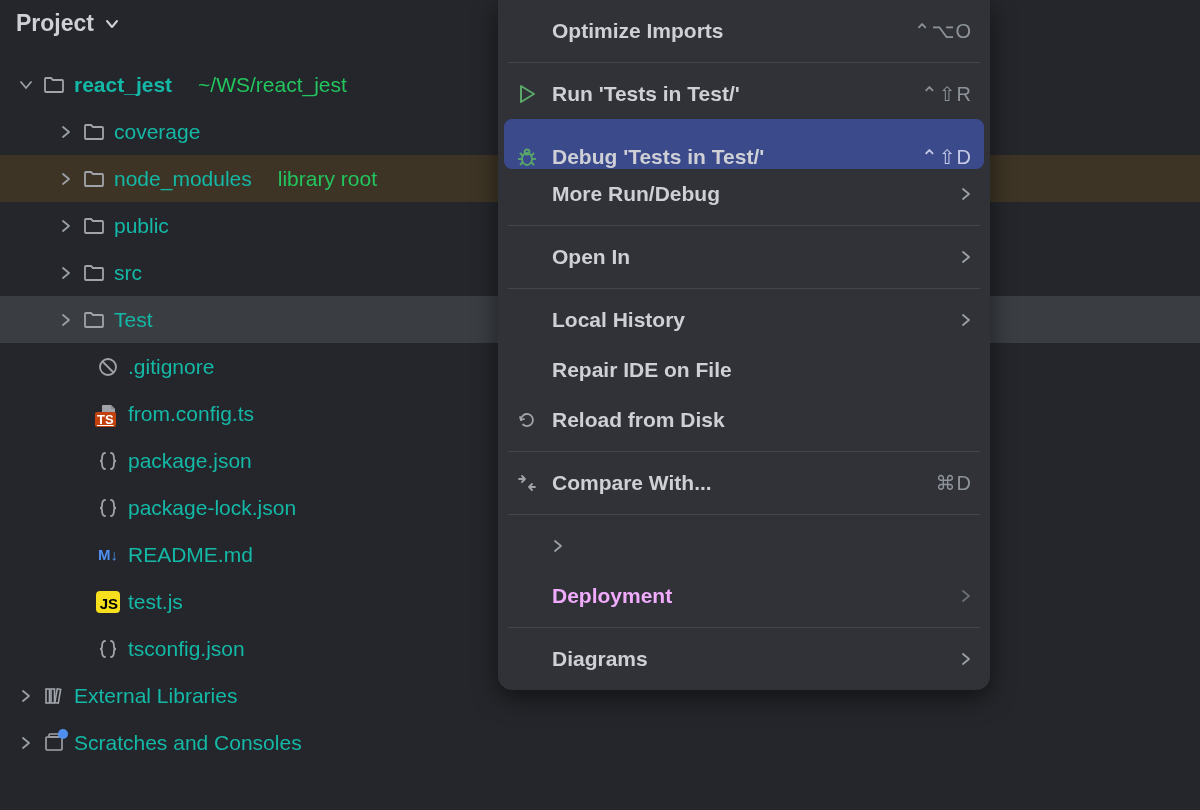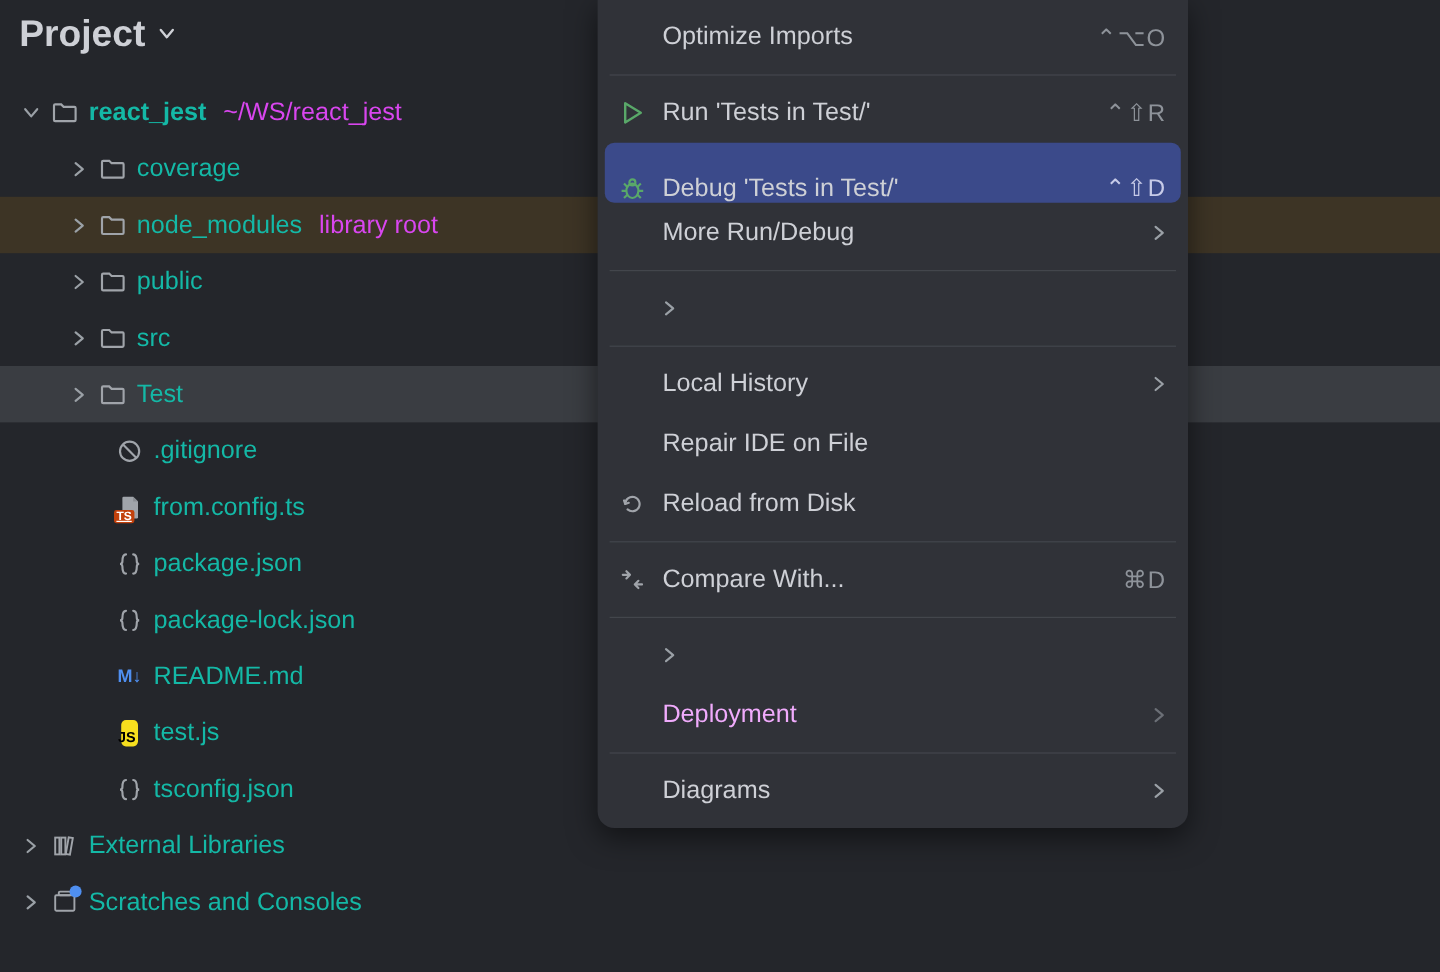--- a/index.html
+++ b/index.html
@@ -16,21 +16,21 @@
 
   
   .header {
     display: flex;
     align-items: center;
     padding: 10px 16px 14px 16px;
     gap: 10px;
   }
   .header-title {
     font-weight: 600;
-    font-size: 31px;
+    font-size: 23px;
   }
 
   
   .tree {
     padding-top: 10px;
   }
   .tree-row {
     display: flex;
     align-items: center;
     height: 47px;
@@ -54,21 +54,21 @@
   .icon {
     width: 24px;
     height: 24px;
     display: inline-flex;
     align-items: center;
     justify-content: center;
   }
 
   .label { color: #14b8a6; }
   .label.bold { font-weight: 700; }
-  .label.inline-muted { color: #d946ef; margin-left: 6px; }
+  .label.inline-muted { color: #22c55e; margin-left: 18px; }
 
   
   .context-menu {
     position: absolute;
     top: 0;
     left: 498px;
     width: 492px;
     background: #303238;
     border-radius: 0 0 14px 14px;
     box-shadow: 0 8px 24px rgba(0,0,0,0.5);
@@ -87,20 +87,21 @@
   .menu-item.disabled .menu-label { color: #f0abfc; }
   .menu-icon-slot {
     width: 30px;
     display: inline-flex;
     justify-content: center;
     align-items: center;
   }
   .menu-label {
     flex: 1;
     color: #ced0d6;
+    font-weight: bold;
   }
   .menu-shortcut {
     color: #8e939a;
     font-size: 20px;
     letter-spacing: 1px;
   }
   .menu-item.selected .menu-shortcut { color: #c7cbe8; }
   .menu-chevron {
     color: #9aa0a6;
   }
@@ -108,24 +109,24 @@
     height: 1px;
     background: #43464c;
     margin: 6px 4px;
   }
 
   
   svg { display: block; }
 
   .folder-svg { stroke: #a0a4aa; fill: none; stroke-width: 1.8; }
   .js-badge {
-    width: 14px; height: 22px;
+    width: 24px; height: 22px;
     background: #f7df1e;
     color: #000;
-    font-size: 12px;
+    font-size: 15px;
     font-weight: 800;
     border-radius: 4px;
     display:flex; align-items:flex-end; justify-content:flex-end;
     padding: 1px 2px;
   }
   .md-badge {
     color: #4f8ff0;
     font-weight: 800;
     font-size: 15px;
     letter-spacing: 0;
@@ -240,21 +241,21 @@
     </span>
     <span class="label">.gitignore</span>
   </div>
 
   <div class="tree-row indent-2">
     <span class="icon" style="position:relative">
       <svg width="22" height="22" viewBox="0 0 22 22">
           <path d="M6 2 h8 l4 4 v13 a1 1 0 0 1 -1 1 H6 a1 1 0 0 1 -1 -1 V3 a1 1 0 0 1 1 -1 Z" fill="#a0a4aa"></path>
           <path d="M14 2 v4 h4" fill="#8a8e94"></path>
         </svg>
-      <span style="position:absolute;bottom:-1px;left:-1px;background:#c2410c;color:#fff;font-size:10px;font-weight:800;border-radius:2px;padding:0 2px;text-decoration:underline;">TS</span>
+      <span style="position:absolute;bottom:-1px;left:-1px;background:#c2410c;color:#fff;font-size:13px;font-weight:800;border-radius:2px;padding:0 2px;text-decoration:underline;">TS</span>
     </span>
     <span class="label">from.config.ts</span>
   </div>
 
   <div class="tree-row indent-2">
     <span class="icon">
       <svg width="22" height="22" viewBox="0 0 22 22">
           <path d="M8 3 C5 3 5 7 5 9 C5 11 3 11 3 11 C3 11 5 11 5 13 C5 15 5 19 8 19" stroke="#a0a4aa" stroke-width="1.8" fill="none" stroke-linecap="round"></path>
           <path d="M14 3 C17 3 17 7 17 9 C17 11 19 11 19 11 C19 11 17 11 17 13 C17 15 17 19 14 19" stroke="#a0a4aa" stroke-width="1.8" fill="none" stroke-linecap="round"></path>
         </svg>
@@ -375,20 +376,21 @@
       <svg width="12" height="14" viewBox="0 0 12 14">
           <path d="M3 2 L9 7 L3 12" stroke="#9aa0a6" stroke-width="1.8" fill="none" stroke-linecap="round" stroke-linejoin="round"></path>
         </svg>
     </span>
   </div>
 
   <div class="menu-sep"></div>
 
   <div class="menu-item">
     <span class="menu-icon-slot"></span>
+    <span class="menu-label">Open In</span>
     <span class="menu-chevron">
       <svg width="12" height="14" viewBox="0 0 12 14">
           <path d="M3 2 L9 7 L3 12" stroke="#9aa0a6" stroke-width="1.8" fill="none" stroke-linecap="round" stroke-linejoin="round"></path>
         </svg>
     </span>
   </div>
 
   <div class="menu-sep"></div>
 
   <div class="menu-item">

